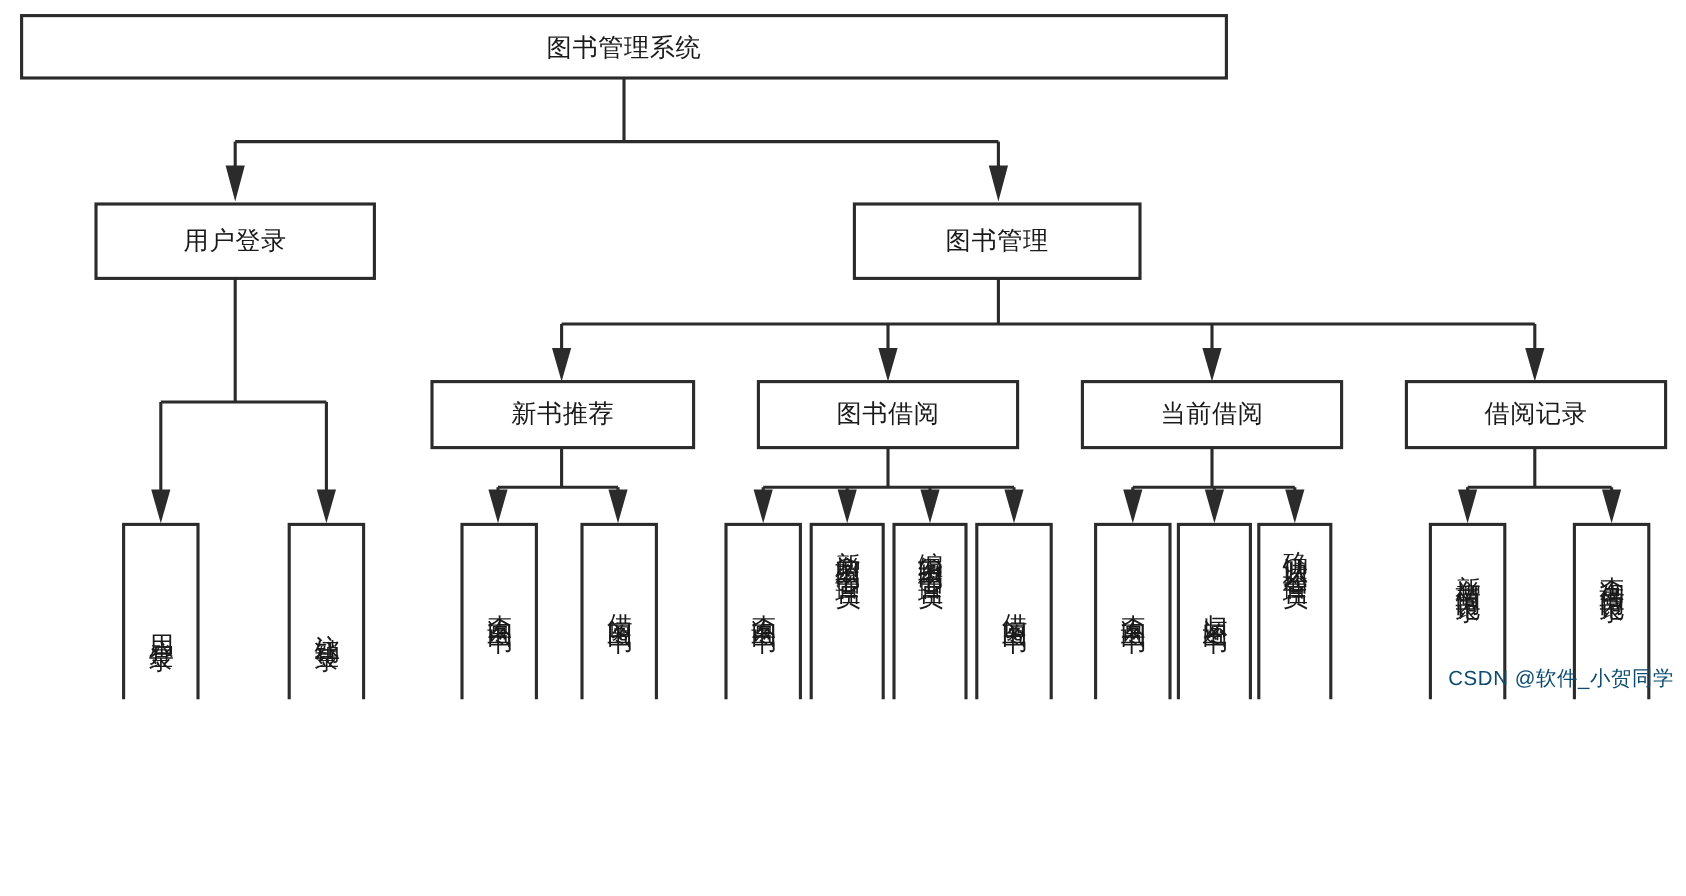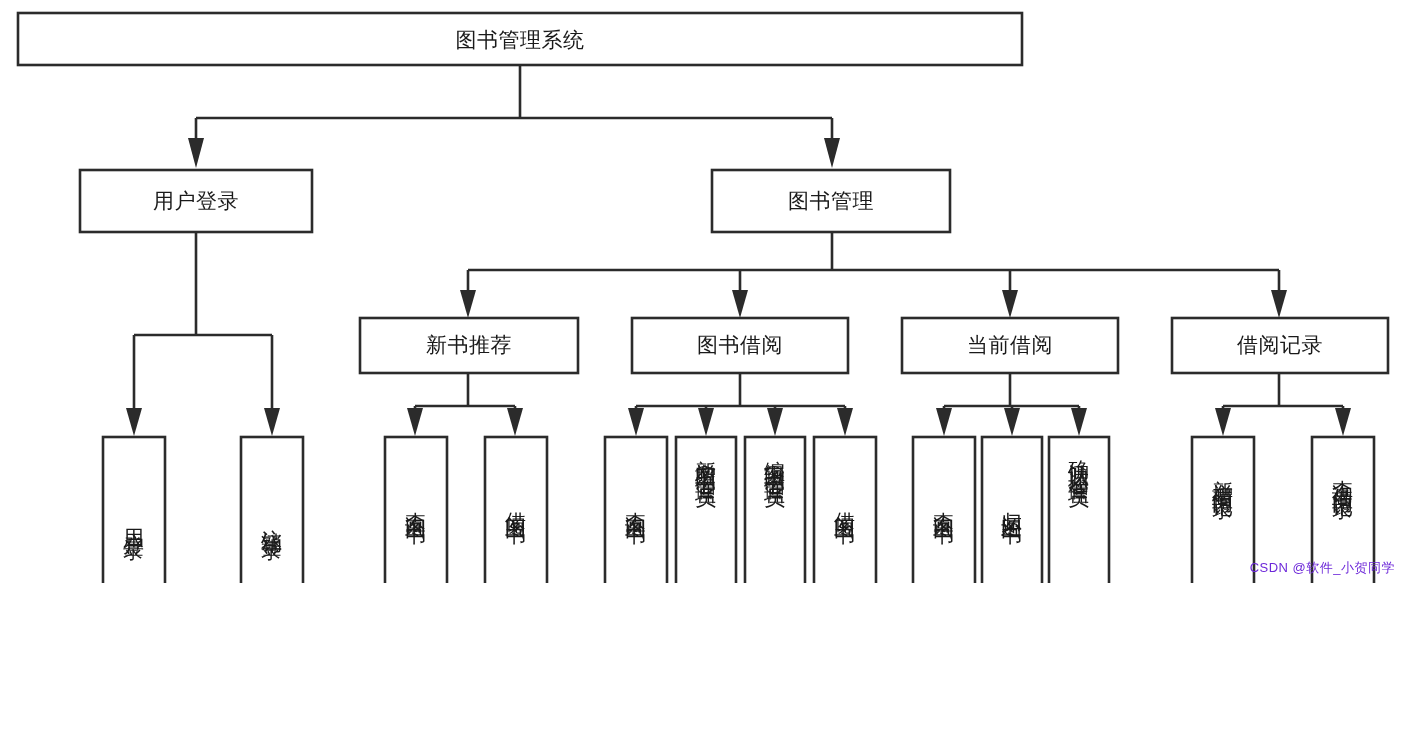--- a/index.html
+++ b/index.html
@@ -65,22 +65,22 @@
     color: #1a1a1a;
     letter-spacing: 4px;
     white-space: nowrap;
     text-align: center;
   }
   .watermark {
     position: absolute;
     right: 10px;
     bottom: 6px;
     font-family: "Liberation Sans", "DejaVu Sans", sans-serif;
-    font-size: 13px;
-    color: #6d28d9;
+    font-size: 17px;
+    color: #0c4a6e;
     letter-spacing: 0.5px;
     user-select: none;
     pointer-events: none;
     white-space: nowrap;
   }
 </style>
 </head>
 <body>
 
 <div id="diagram-root">

